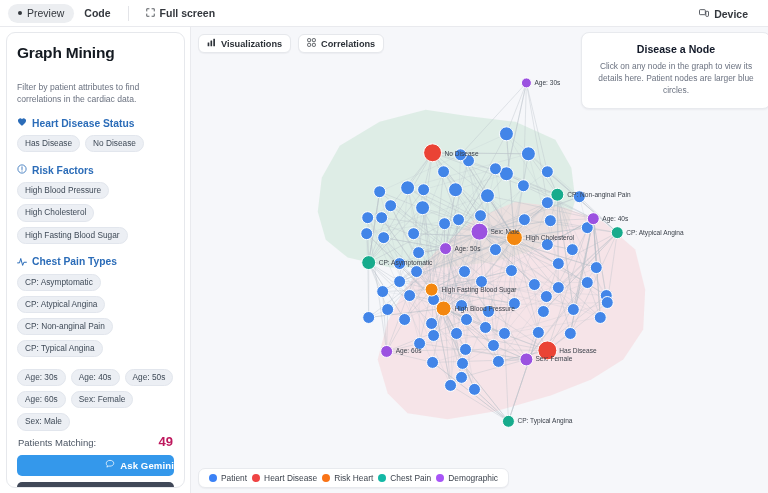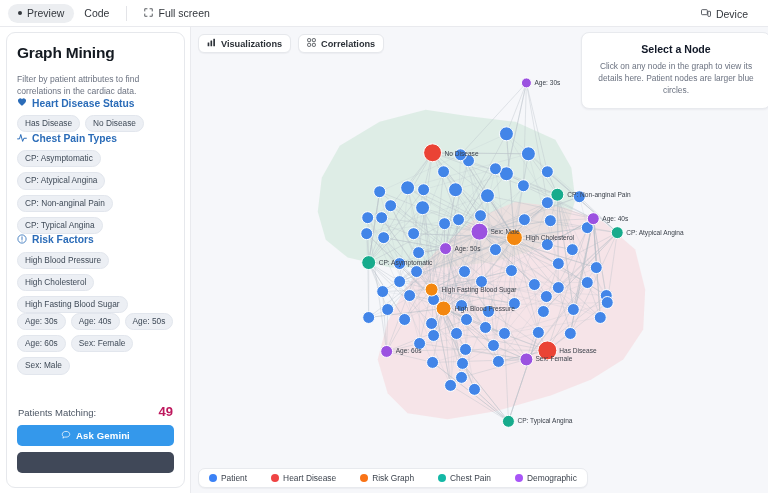--- a/index.html
+++ b/index.html
@@ -18,21 +18,21 @@
     border-bottom:1px solid #e9eaee;
     display:flex; align-items:center;
     padding:0 8px;
     position:relative;
   }
   .seg{
     display:flex; align-items:center; gap:5px;
     height:19px; padding:0 10px;
     border-radius:10px;
     font-size:10.5px; color:#33373d;
-    cursor:pointer; white-space:nowrap;
+    cursor:pointer; white-space:nowrap;font-weight:bold;
   }
   .seg.active{ background:#eceef1; font-weight:400;}
   .dot-sm{ width:4px;height:4px;border-radius:50%;background:#33373d;display:inline-block;}
   .divider-v{ width:1px; height:15px; background:#e3e4e8; margin:0 7px; }
   .topbar-right{ position:absolute; right:10px; top:0; height:27px; display:flex; align-items:center;}
   .icon-mini{ display:inline-block; vertical-align:middle; }
 
   
   #wrap{ display:flex; width:768px; height:466px; }
 
@@ -46,23 +46,23 @@
   .side-card{
     flex:1;
     border:1px solid #e6e8ec;
     border-radius:9px;
     background:#fff;
     padding:11px 10px 8px 10px;
     display:flex; flex-direction:column;
     overflow:hidden;
   }
   .panel-title{ font-size:15.5px; font-weight:bold; color:#141a21; letter-spacing:-.2px;}
-  .panel-sub{ font-size:8.6px; color:#6b7280; line-height:1.35; margin-top:12px; }
-
-  .sec{ }
+  .panel-sub{ font-size:8.6px; color:#6b7280; line-height:1.35; margin-top:20px; }
+
+  .sec{ margin-top:12px; }
   .sec-head{
     display:flex; align-items:center; gap:5px;
     font-size:10.3px; font-weight:bold; color:#2b6cb8; margin-bottom:6px;
   }
   .chips{ display:flex; flex-wrap:wrap; gap:5px; }
   .chip{
     font-size:8.3px; color:#3f4a57;
     background:#eceff4; border:1px solid #e2e6ed;
     border-radius:9px; padding:3px 7px;
     cursor:pointer; white-space:nowrap; line-height:1.1;
@@ -73,21 +73,21 @@
     display:flex; align-items:baseline; justify-content:space-between;
     font-size:9.5px; color:#4b5563; padding:3px 1px 6px 1px;
   }
   .matchnum{ font-size:13px; font-weight:bold; color:#be185d; }
   .btn{
     height:21px; border-radius:5px; width:100%;
     display:flex; align-items:center; justify-content:center; gap:5px;
     font-size:9.6px; font-weight:bold; color:#fff; cursor:pointer;
     margin-bottom:6px; letter-spacing:.1px;
   }
-  .btn-primary{ background:#3498eb; }
+  .btn-primary{ background:#3498eb;justify-content:flex-end; }
   .btn-dark{ background:#404858; }
 
   
   #canvas{
     position:relative; width:578px; height:466px;
     background:#f6f7fa;
     border-left:1px solid #e9eaee;
     overflow:hidden;
   }
   .tool-row{ position:absolute; left:7px; top:7px; display:flex; gap:7px; z-index:6;}
@@ -106,21 +106,21 @@
     padding:10px 13px 11px 13px; z-index:6;
     box-shadow:0 1px 2px rgba(16,24,40,.05);
     text-align:center;
   }
   #infocard .t{ font-size:10.6px; font-weight:bold; color:#111827; }
   #infocard .d{ font-size:8.4px; color:#6b7280; line-height:1.45; margin-top:5px; }
 
   #legend{
     position:absolute; left:7px; bottom:5px;
     background:#fff; border:1px solid #e8eaee; border-radius:7px;
-    height:20px; display:flex; align-items:center; gap:24px;
+    height:20px; display:flex; align-items:center; gap:5px;
     padding:0 10px; z-index:6;
     box-shadow:0 1px 1px rgba(16,24,40,.04);
   }
   .lg{ display:flex; align-items:center; gap:4px; font-size:8.4px; color:#3d444e; white-space:nowrap;}
   .lgdot{ width:8px; height:8px; border-radius:50%; display:inline-block; }
 
   #graphsvg{ position:absolute; inset:0; }
   .nlabel{ font-size:6.6px; fill:#3c424b; font-family:"Liberation Sans", sans-serif; }
 </style>
 </head>
@@ -176,47 +176,47 @@
         <div class="chips">
           <span class="chip">Has Disease</span>
           <span class="chip">No Disease</span>
         </div>
       </div>
 
       <div class="sec">
         <div class="sec-head">
           <span>
             <svg width="10" height="10" viewBox="0 0 16 16">
+                <circle cx="8" cy="8" r="6.6" fill="none" stroke="#2b6cb8" stroke-width="1.3"></circle>
+                <path d="M8 4.6v4.2M8 11.2v.2" stroke="#2b6cb8" stroke-width="1.4" stroke-linecap="round"></path>
+              </svg>
+          </span>
+          <span>Risk Factors</span>
+        </div>
+        <div class="chips">
+          <span class="chip">High Blood Pressure</span>
+          <span class="chip">High Cholesterol</span>
+          <span class="chip">High Fasting Blood Sugar</span>
+        </div>
+      </div>
+
+      <div class="sec">
+        <div class="sec-head">
+          <span>
+            <svg width="10" height="10" viewBox="0 0 16 16">
                 <path d="M1 11h3l2-7 3 11 2-5h4" fill="none" stroke="#2b6cb8" stroke-width="1.6" stroke-linecap="round" stroke-linejoin="round"></path>
               </svg>
           </span>
           <span>Chest Pain Types</span>
         </div>
         <div class="chips">
           <span class="chip">CP: Asymptomatic</span>
           <span class="chip">CP: Atypical Angina</span>
           <span class="chip">CP: Non-anginal Pain</span>
           <span class="chip">CP: Typical Angina</span>
-        </div>
-      </div>
-
-      <div class="sec">
-        <div class="sec-head">
-          <span>
-            <svg width="10" height="10" viewBox="0 0 16 16">
-                <circle cx="8" cy="8" r="6.6" fill="none" stroke="#2b6cb8" stroke-width="1.3"></circle>
-                <path d="M8 4.6v4.2M8 11.2v.2" stroke="#2b6cb8" stroke-width="1.4" stroke-linecap="round"></path>
-              </svg>
-          </span>
-          <span>Risk Factors</span>
-        </div>
-        <div class="chips">
-          <span class="chip">High Blood Pressure</span>
-          <span class="chip">High Cholesterol</span>
-          <span class="chip">High Fasting Blood Sugar</span>
         </div>
       </div>
 
       <div class="sec">
         <div class="chips">
           <span class="chip">Age: 30s</span>
           <span class="chip">Age: 40s</span>
           <span class="chip">Age: 50s</span>
           <span class="chip">Age: 60s</span>
           <span class="chip">Sex: Female</span>
@@ -779,36 +779,36 @@
               <rect x="8.4" y="1" width="4.6" height="4.6" rx="1.2" fill="none" stroke="#2c3138" stroke-width="1.2"></rect>
               <rect x="1" y="8.4" width="4.6" height="4.6" rx="1.2" fill="none" stroke="#2c3138" stroke-width="1.2"></rect>
               <rect x="8.4" y="8.4" width="4.6" height="4.6" rx="1.2" fill="none" stroke="#2c3138" stroke-width="1.2"></rect>
             </svg>
         </span>
         <span>Correlations</span>
       </div>
     </div>
 
     <div id="infocard">
-      <div class="t">Select a Node</div>
+      <div class="t">Disease a Node</div>
       <div class="d">Click on any node in the graph to view its details here. Patient nodes are larger blue circles.</div>
     </div>
 
     <div id="legend">
         <div class="lg">
           <span class="lgdot" style="background: rgb(59, 130, 246);"></span>
           <span>Patient</span>
         </div>
         <div class="lg">
           <span class="lgdot" style="background: rgb(239, 68, 68);"></span>
           <span>Heart Disease</span>
         </div>
         <div class="lg">
           <span class="lgdot" style="background: rgb(249, 115, 22);"></span>
-          <span>Risk Graph</span>
+          <span>Risk Heart</span>
         </div>
         <div class="lg">
           <span class="lgdot" style="background: rgb(20, 184, 166);"></span>
           <span>Chest Pain</span>
         </div>
         <div class="lg">
           <span class="lgdot" style="background: rgb(168, 85, 247);"></span>
           <span>Demographic</span>
         </div>
       </div>

